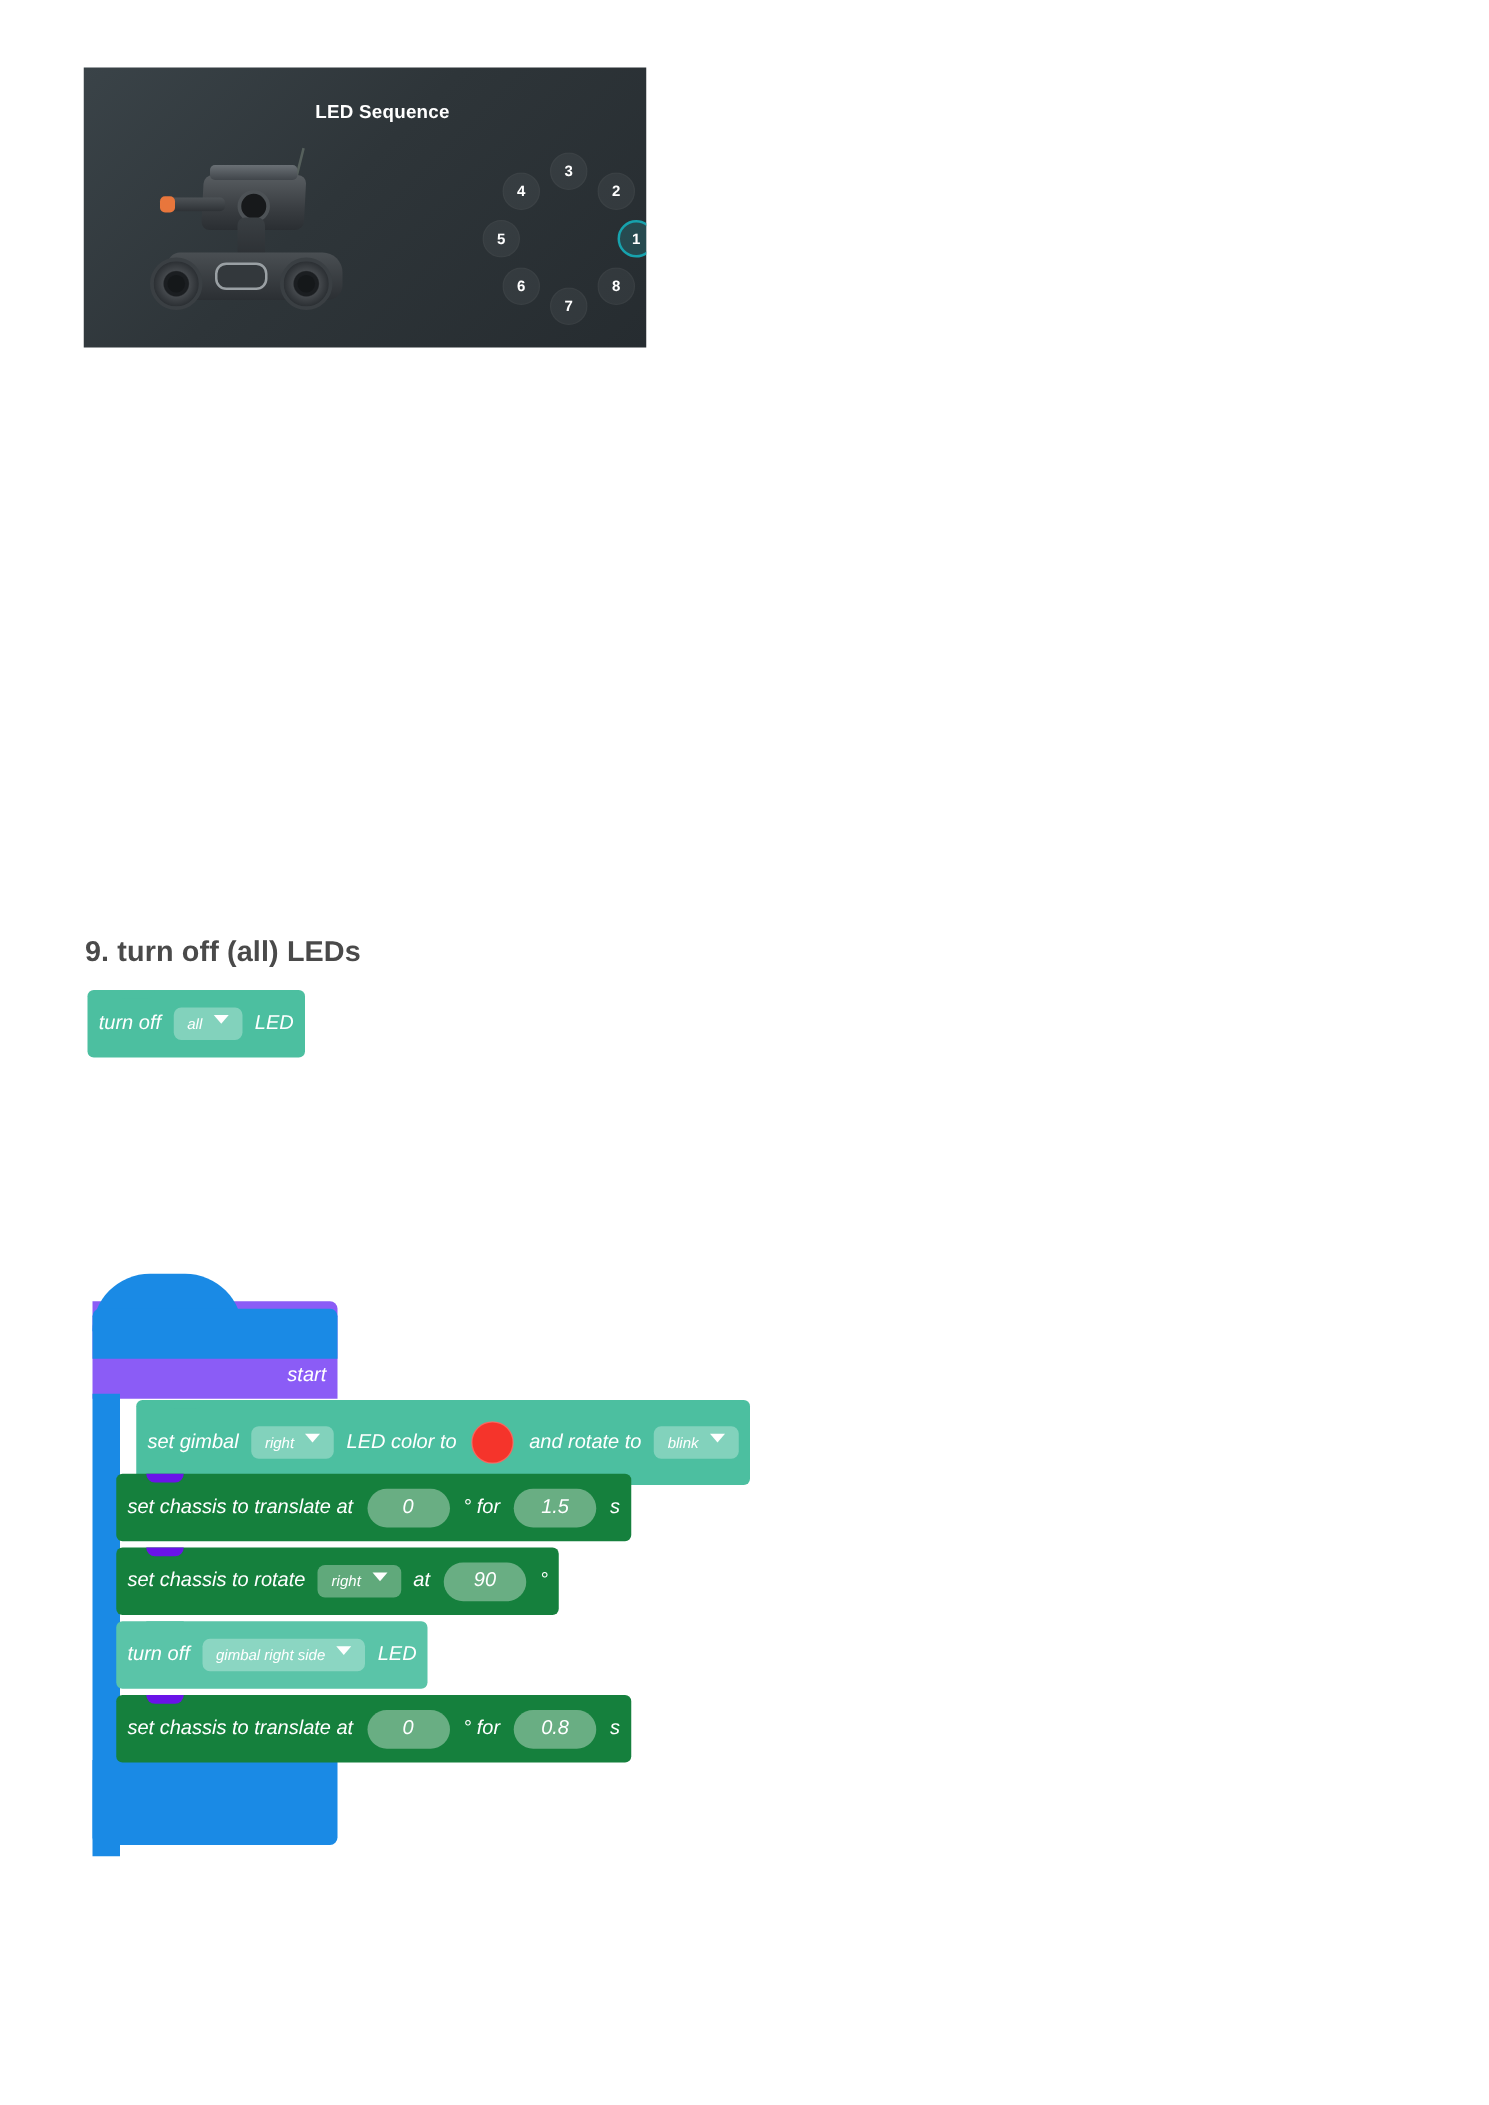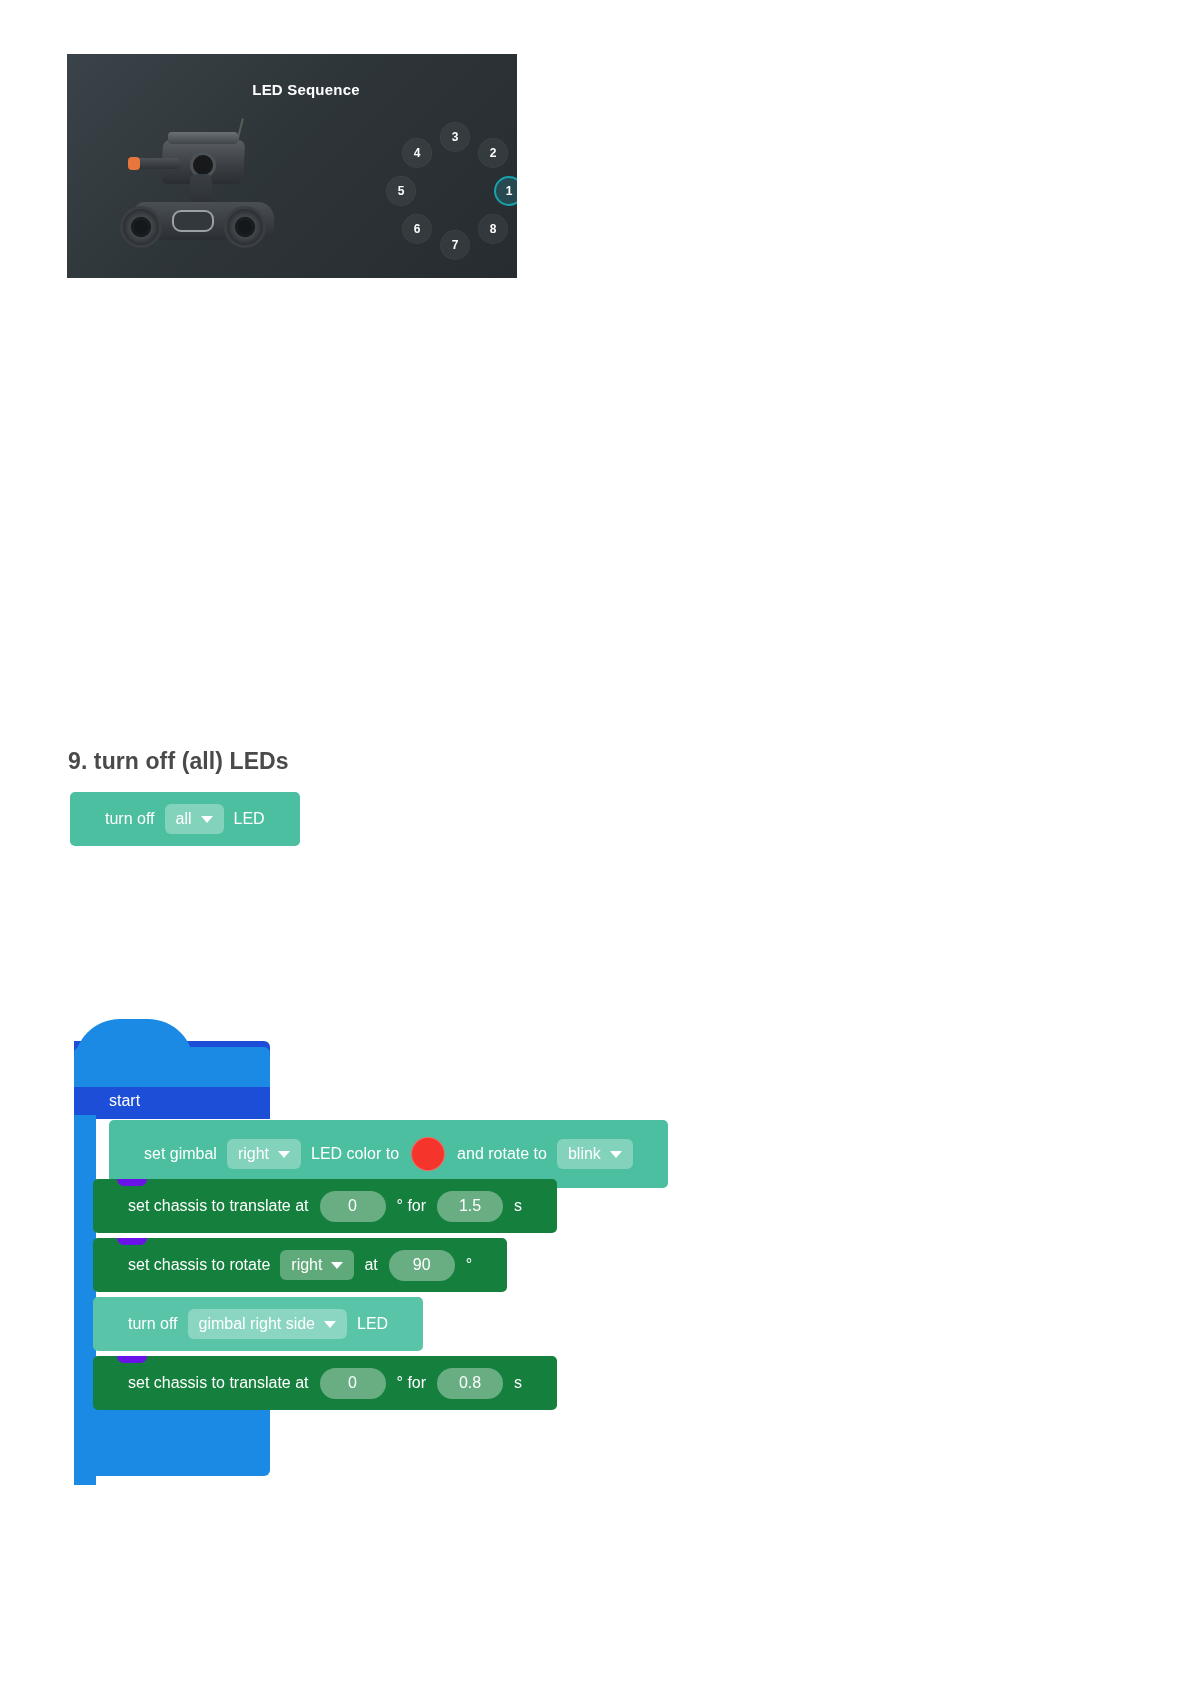--- a/index.html
+++ b/index.html
@@ -192,53 +192,54 @@
 
   
   .blk {
     position: absolute;
     display: flex;
     align-items: center;
     box-sizing: border-box;
     color: #ffffff;
     font-size: 16px;
     border-radius: 5px;
-    padding: 0 30px;
+    padding: 0 4px;
     white-space: nowrap;
+    font-style: italic;
   }
   .blk-green  { background: #4cbfa0; }
   .blk-green2 { background: #5ac4a8; }
   .blk-purple { background: #15803d; }
-  .blk-blue   { background: #1d4ed8; }
+  .blk-blue   { background: #8b5cf6; justify-content: flex-end; }
 
   .blk .lbl { padding: 0 5px; }
 
   
   .notch {
     position: absolute;
     left: 24px;
     top: 0;
     width: 30px;
     height: 7px;
     border-radius: 0 0 8px 8px;
   }
   .notch-green  { background: #4cbfa0; }
   .notch-green2 { background: #5ac4a8; }
   .notch-purple { background: #6a13e8; }
 
   
   .dd {
     display: inline-flex;
-    align-items: center;
+    align-items: flex-start;
     gap: 9px;
     background: rgba(255,255,255,0.30);
     border-radius: 6px;
     padding: 6px 11px;
     margin: 12px 5px;
-    font-size: 16px;
+    font-size: 12px;
     color: #ffffff;
   }
   .dd-purple { background: rgba(255,255,255,0.32); }
   .caret {
     width: 0; height: 0;
     border-left: 6px solid transparent;
     border-right: 6px solid transparent;
     border-top: 7px solid #ffffff;
   }
   

